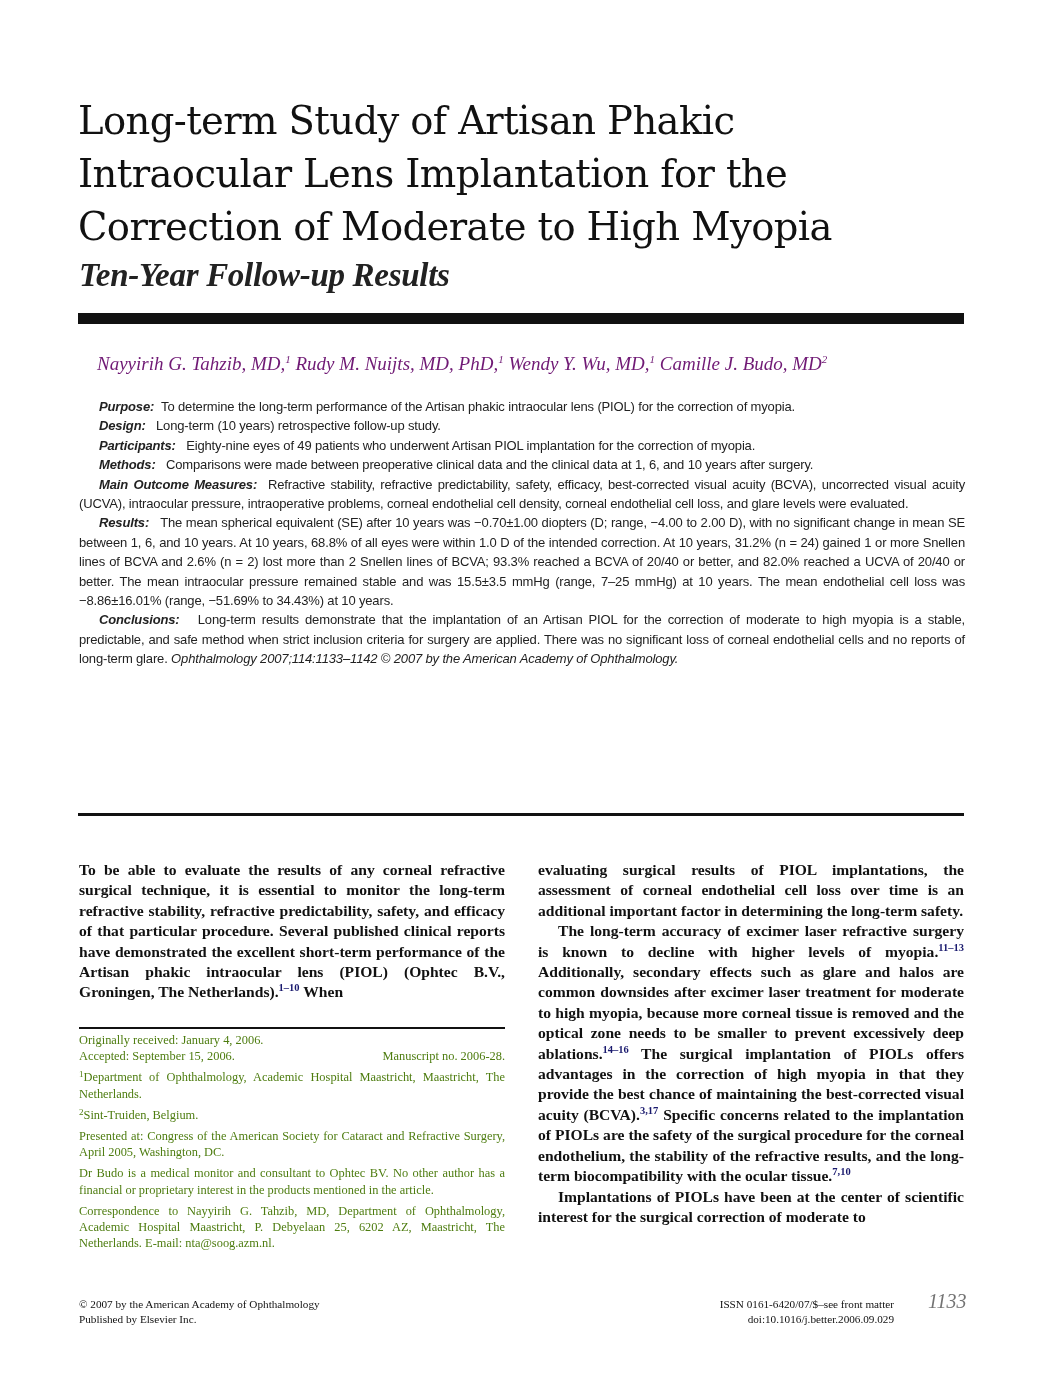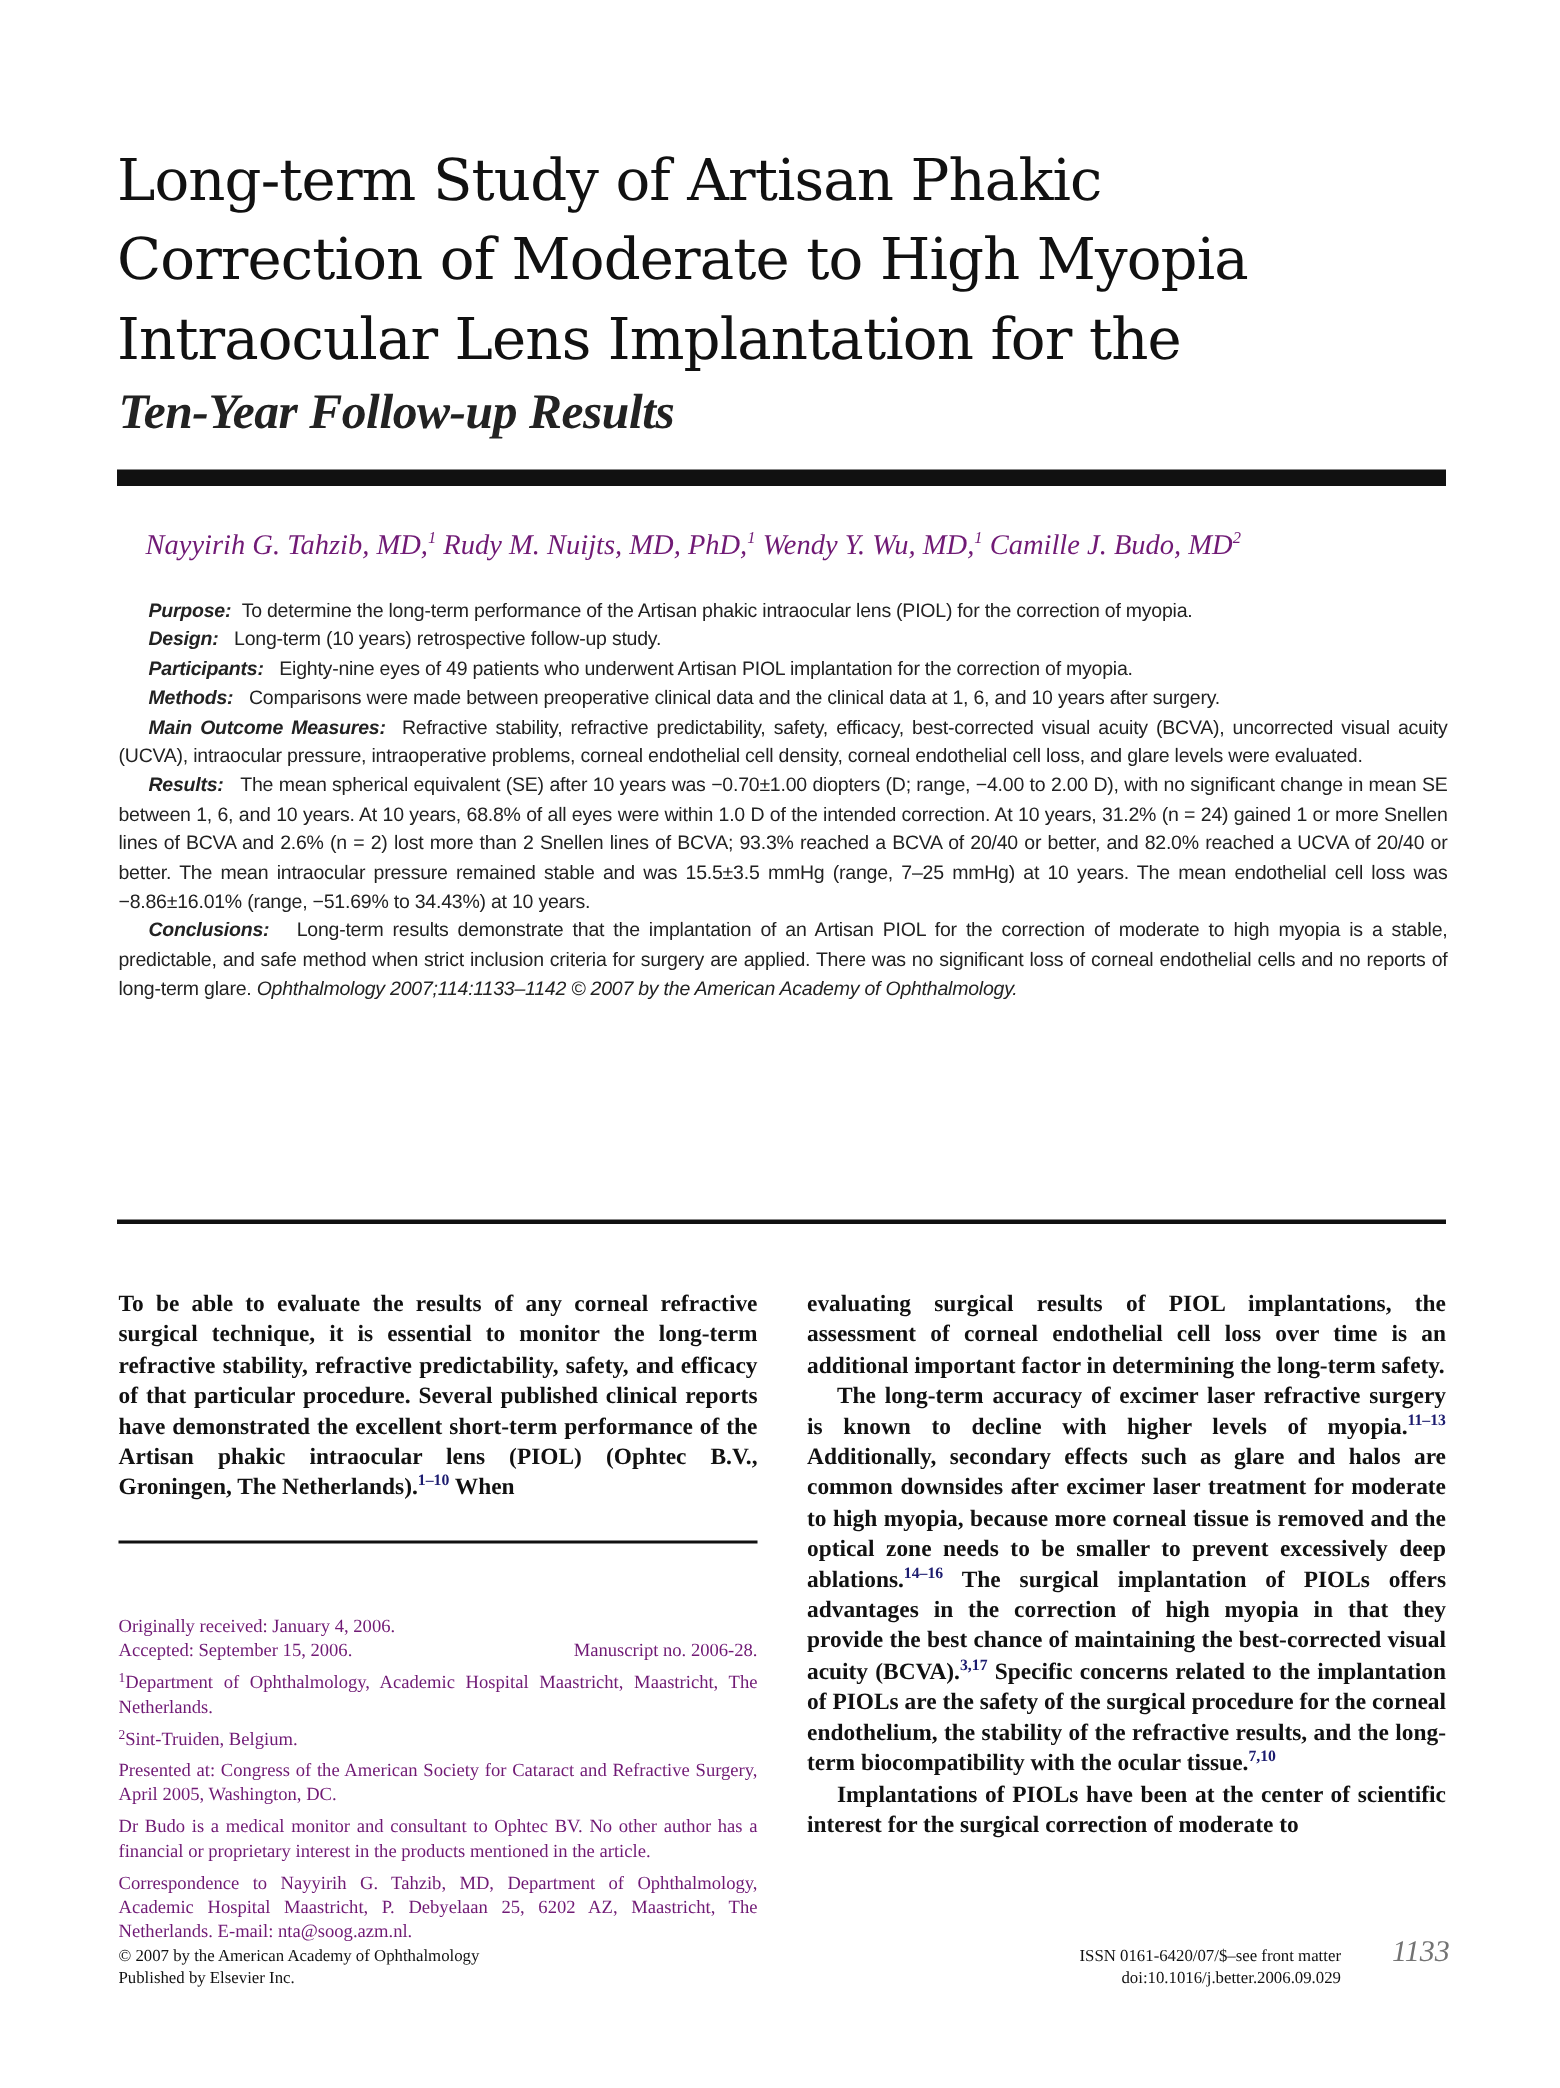--- a/index.html
+++ b/index.html
@@ -39,23 +39,22 @@
     font-weight: bold;
   }
   .col p { margin: 0; }
   .col p.ind { text-indent: 20px; }
   .col-left { left: 79px; }
   .col-right { left: 538px; }
   sup.ref { color: #1a1a6e; font-size: 10.5px; vertical-align: 6px; line-height: 0; }
   .fn-rule { position: absolute; left: 79px; top: 1027px; width: 426px; height: 2px; background: #111; }
   .footnotes {
     position: absolute; left: 79px; top: 1032px; width: 426px;
-    font-family: "Liberation Serif", serif; font-size: 12.4px; line-height: 16.2px; color: #701a75;
+    font-family: "Liberation Serif", serif; font-size: 12.4px; line-height: 16.2px; color: #4d7c0f;
     text-align: justify;
-    margin-top: 44px;
   }
   .footnotes p { margin: 0 0 5px 0; }
   .footnotes p.tight { margin: 0; }
   .footnotes .row { display: flex; justify-content: space-between; }
   .footnotes sup { font-size: 9px; vertical-align: 4px; line-height: 0; }
   .footer-left {
     position: absolute; left: 79px; top: 1297px;
     font-family: "Liberation Serif", serif; font-size: 11.2px; line-height: 15px; color: #111;
   }
   .footer-right {
@@ -67,22 +66,22 @@
     font-family: "Liberation Serif", serif; font-style: italic; font-size: 20px; color: #737373;
   }
 </style>
 </head>
 <body>
 
 <div class="page">
 
   <h1 class="title">
     <span>Long-term Study of Artisan Phakic</span>
+    <span>Intraocular Lens Implantation for the</span>
     <span>Correction of Moderate to High Myopia</span>
-    <span>Intraocular Lens Implantation for the</span>
   </h1>
 
   <h2 class="subtitle">Ten-Year Follow-up Results</h2>
 
   <div class="thick-rule"></div>
 
   <div class="authors">
     <span>Nayyirih G. Tahzib, MD,</span><sup>1</sup>
     <span>Rudy M. Nuijts, MD, PhD,</span><sup>1</sup>
     <span>Wendy Y. Wu, MD,</span><sup>1</sup>

